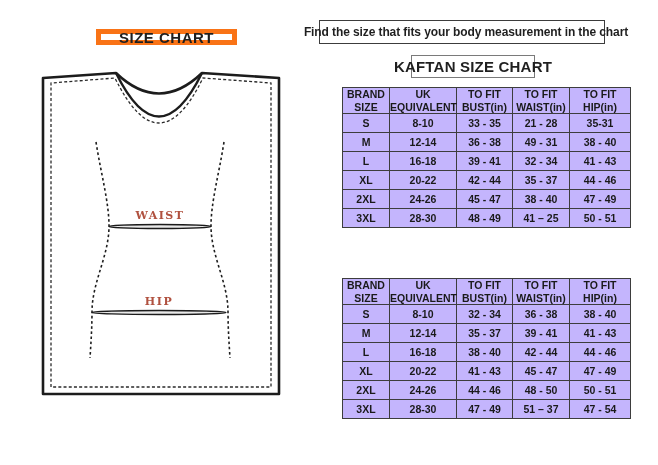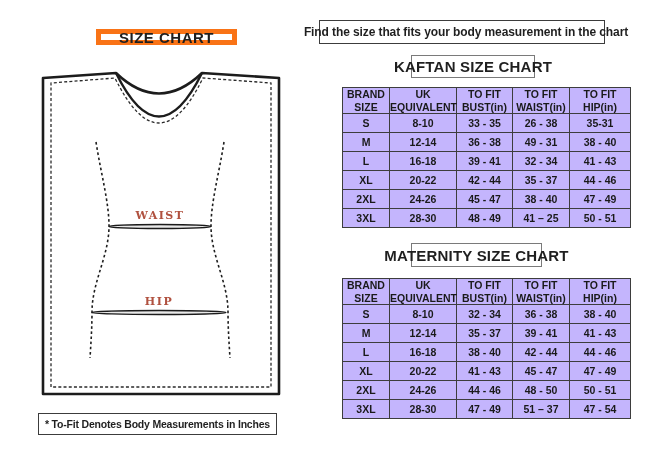--- a/index.html
+++ b/index.html
@@ -64,23 +64,20 @@
     <path d="M 59,72 C 64,104 72,132 72,156 C 72,186 55,212 55,242 C 55,258 54,272 53,288" fill="none" stroke="#1e1e1e" stroke-width="1.6" stroke-dasharray="2.6 2.6"></path>
     <path d="M 187,72 C 182,104 174,132 174,156 C 174,186 191,212 191,242 C 191,258 192,272 193,288" fill="none" stroke="#1e1e1e" stroke-width="1.6" stroke-dasharray="2.6 2.6"></path>
 
     <ellipse cx="123" cy="156.5" rx="51" ry="2" fill="#e9e9e9" stroke="#1b1b1b" stroke-width="1.4"></ellipse>
     <text x="123" y="149" fill="#b0513f">WAIST</text>
 
     <ellipse cx="122" cy="242.5" rx="67" ry="2" fill="#e9e9e9" stroke="#1b1b1b" stroke-width="1.4"></ellipse>
     <text x="122" y="235" fill="#b0513f">HIP</text>
   </svg>
 
-  <div class="box footnote">
-    <span>* To-Fit Denotes Body Measurements in Inches</span>
-  </div>
 
   <div class="box banner">
     <span>Find the size that fits your body measurement in the chart</span>
   </div>
 
   <div class="box table-title t1">
     <span>KAFTAN SIZE CHART</span>
   </div>
   <table class="size-table tbl0">
       <colgroup>
@@ -102,21 +99,21 @@
 WAIST(in)</th>
           <th>TO FIT
 HIP(in)</th>
         </tr>
       </thead>
       <tbody>
         <tr>
           <td>S</td>
           <td>8-10</td>
           <td>33 - 35</td>
-          <td>26 - 38</td>
+          <td>21 - 28</td>
           <td>35-31</td>
         </tr>
         <tr>
           <td>M</td>
           <td>12-14</td>
           <td>36 - 38</td>
           <td>49 - 31</td>
           <td>38 - 40</td>
         </tr>
         <tr>
@@ -143,23 +140,20 @@
         <tr>
           <td>3XL</td>
           <td>28-30</td>
           <td>48 - 49</td>
           <td>41 – 25</td>
           <td>50 - 51</td>
         </tr>
       </tbody>
     </table>
 
-  <div class="box table-title t2">
-    <span>MATERNITY SIZE CHART</span>
-  </div>
   <table class="size-table tbl1">
       <colgroup>
         <col class="c1">
         <col class="c2">
         <col class="c3">
         <col class="c4">
         <col class="c5">
       </colgroup>
       <thead>
         <tr>

